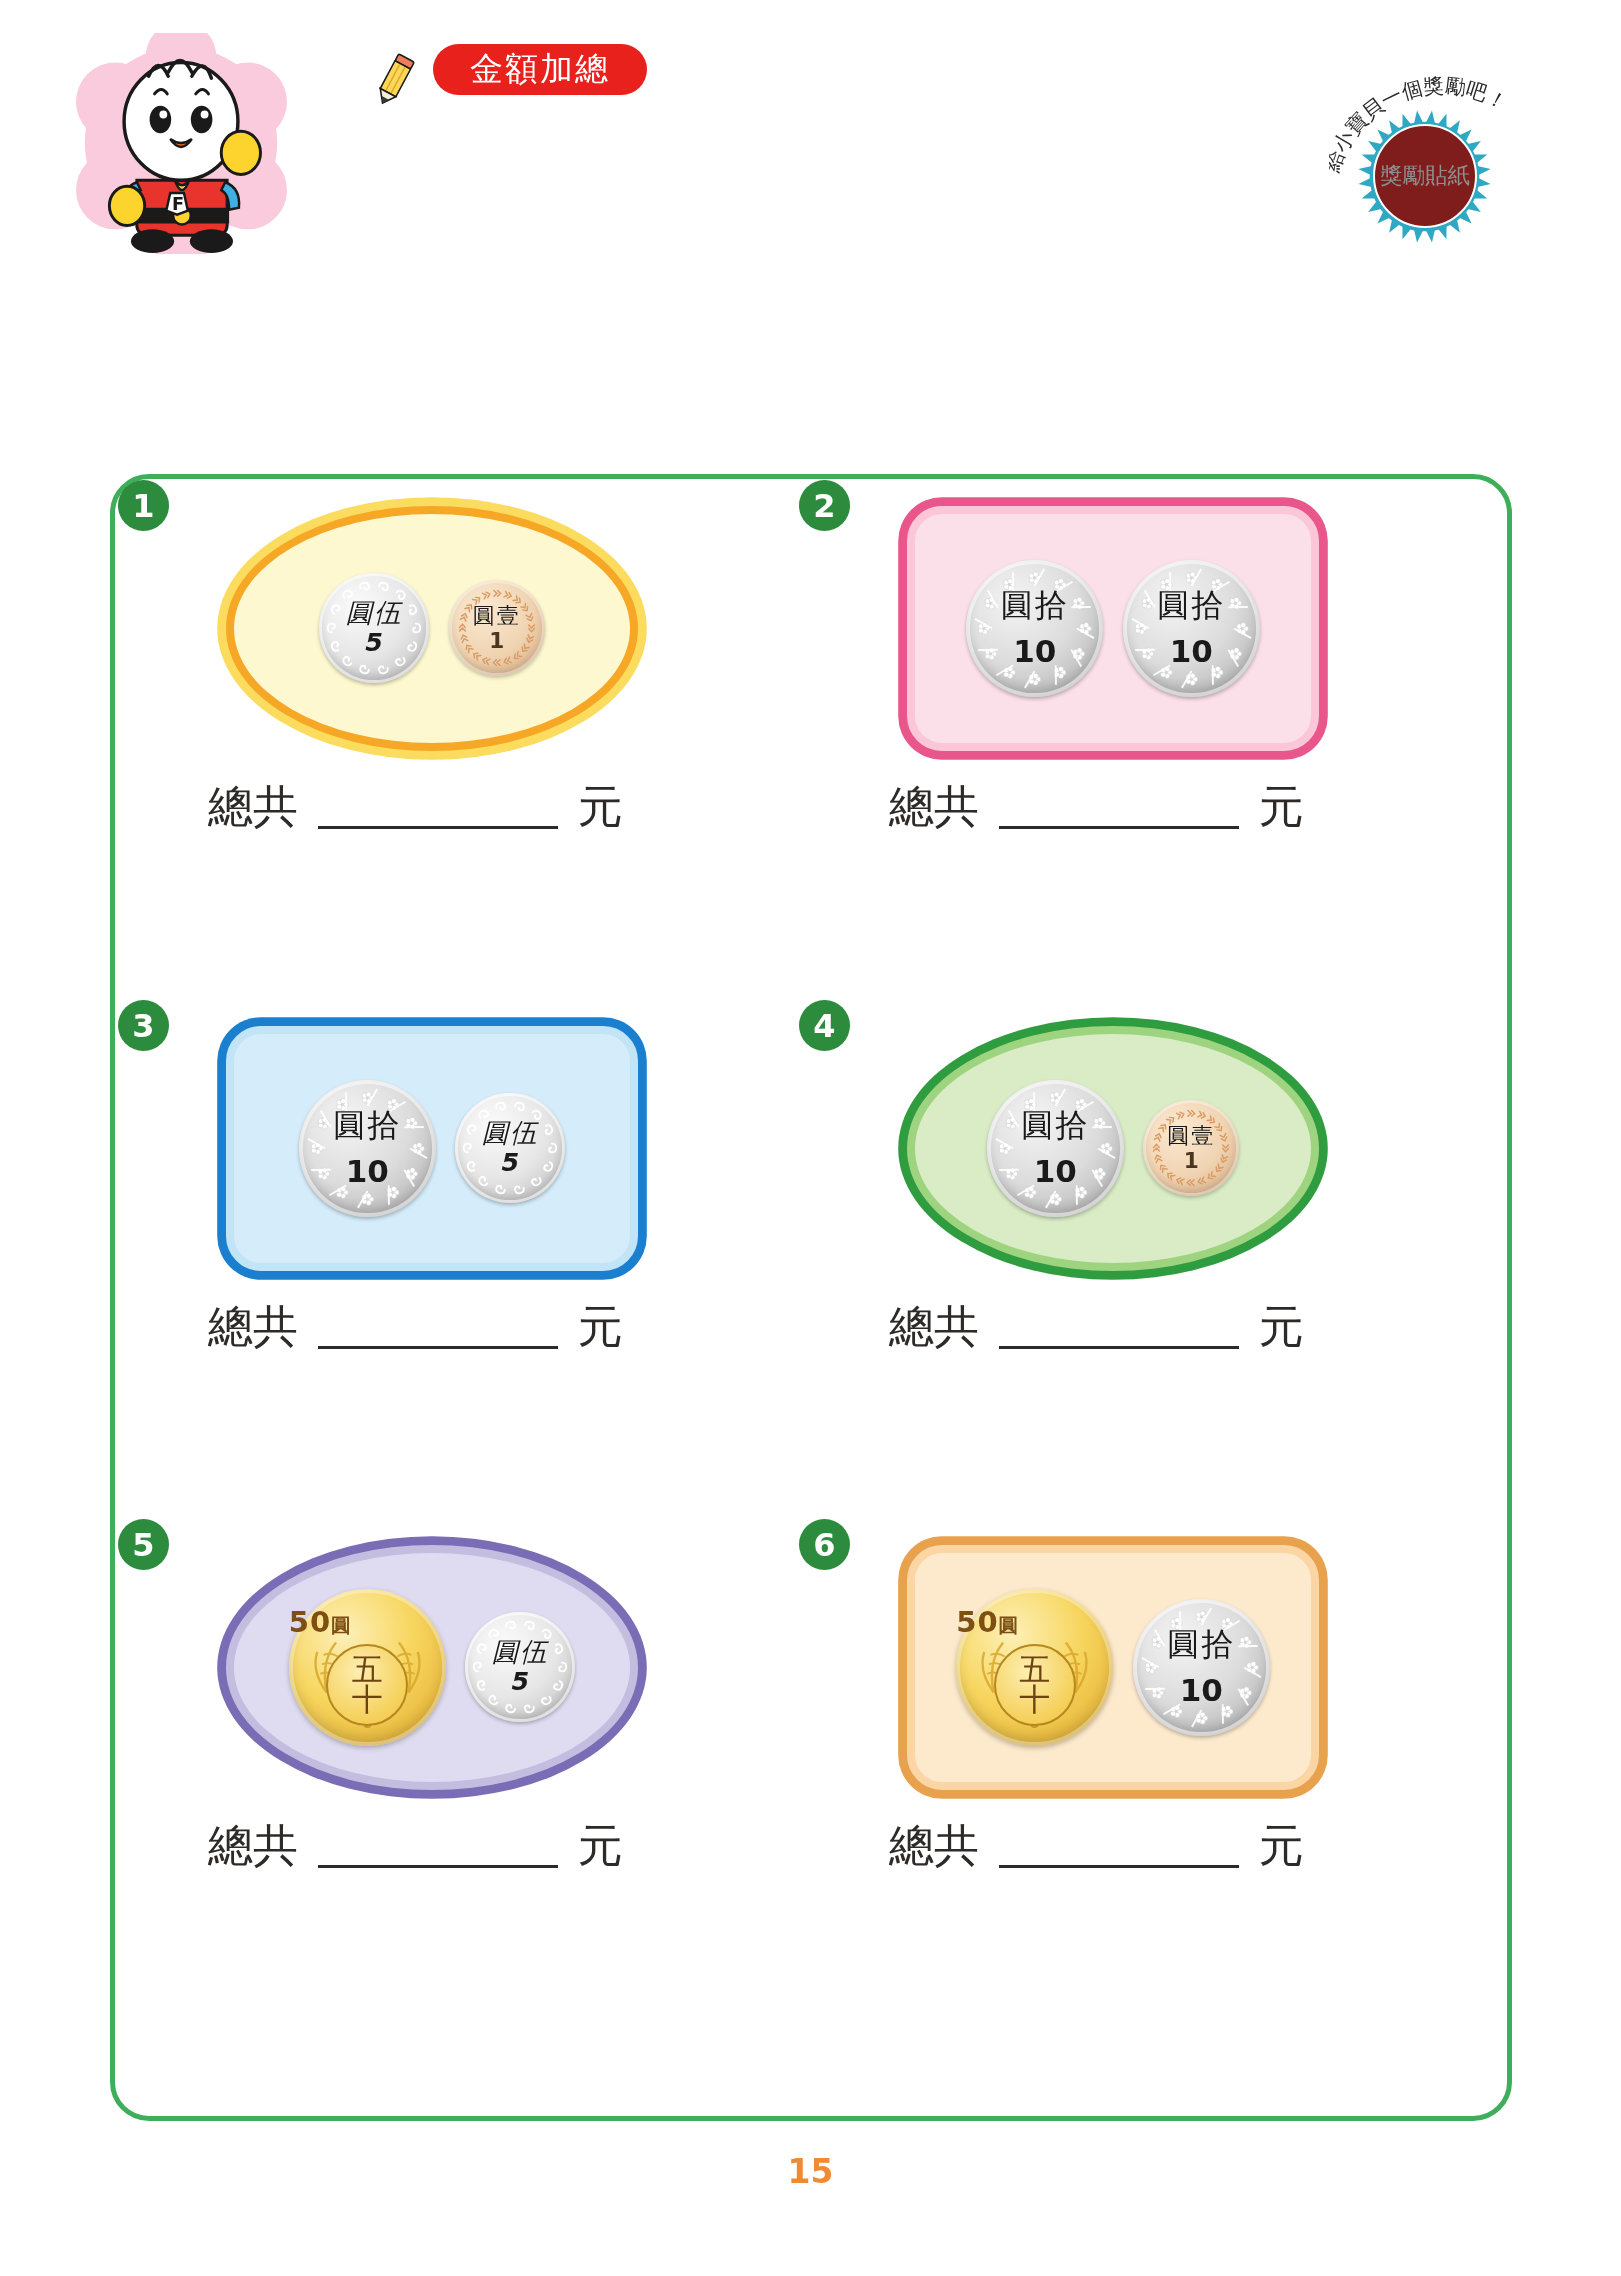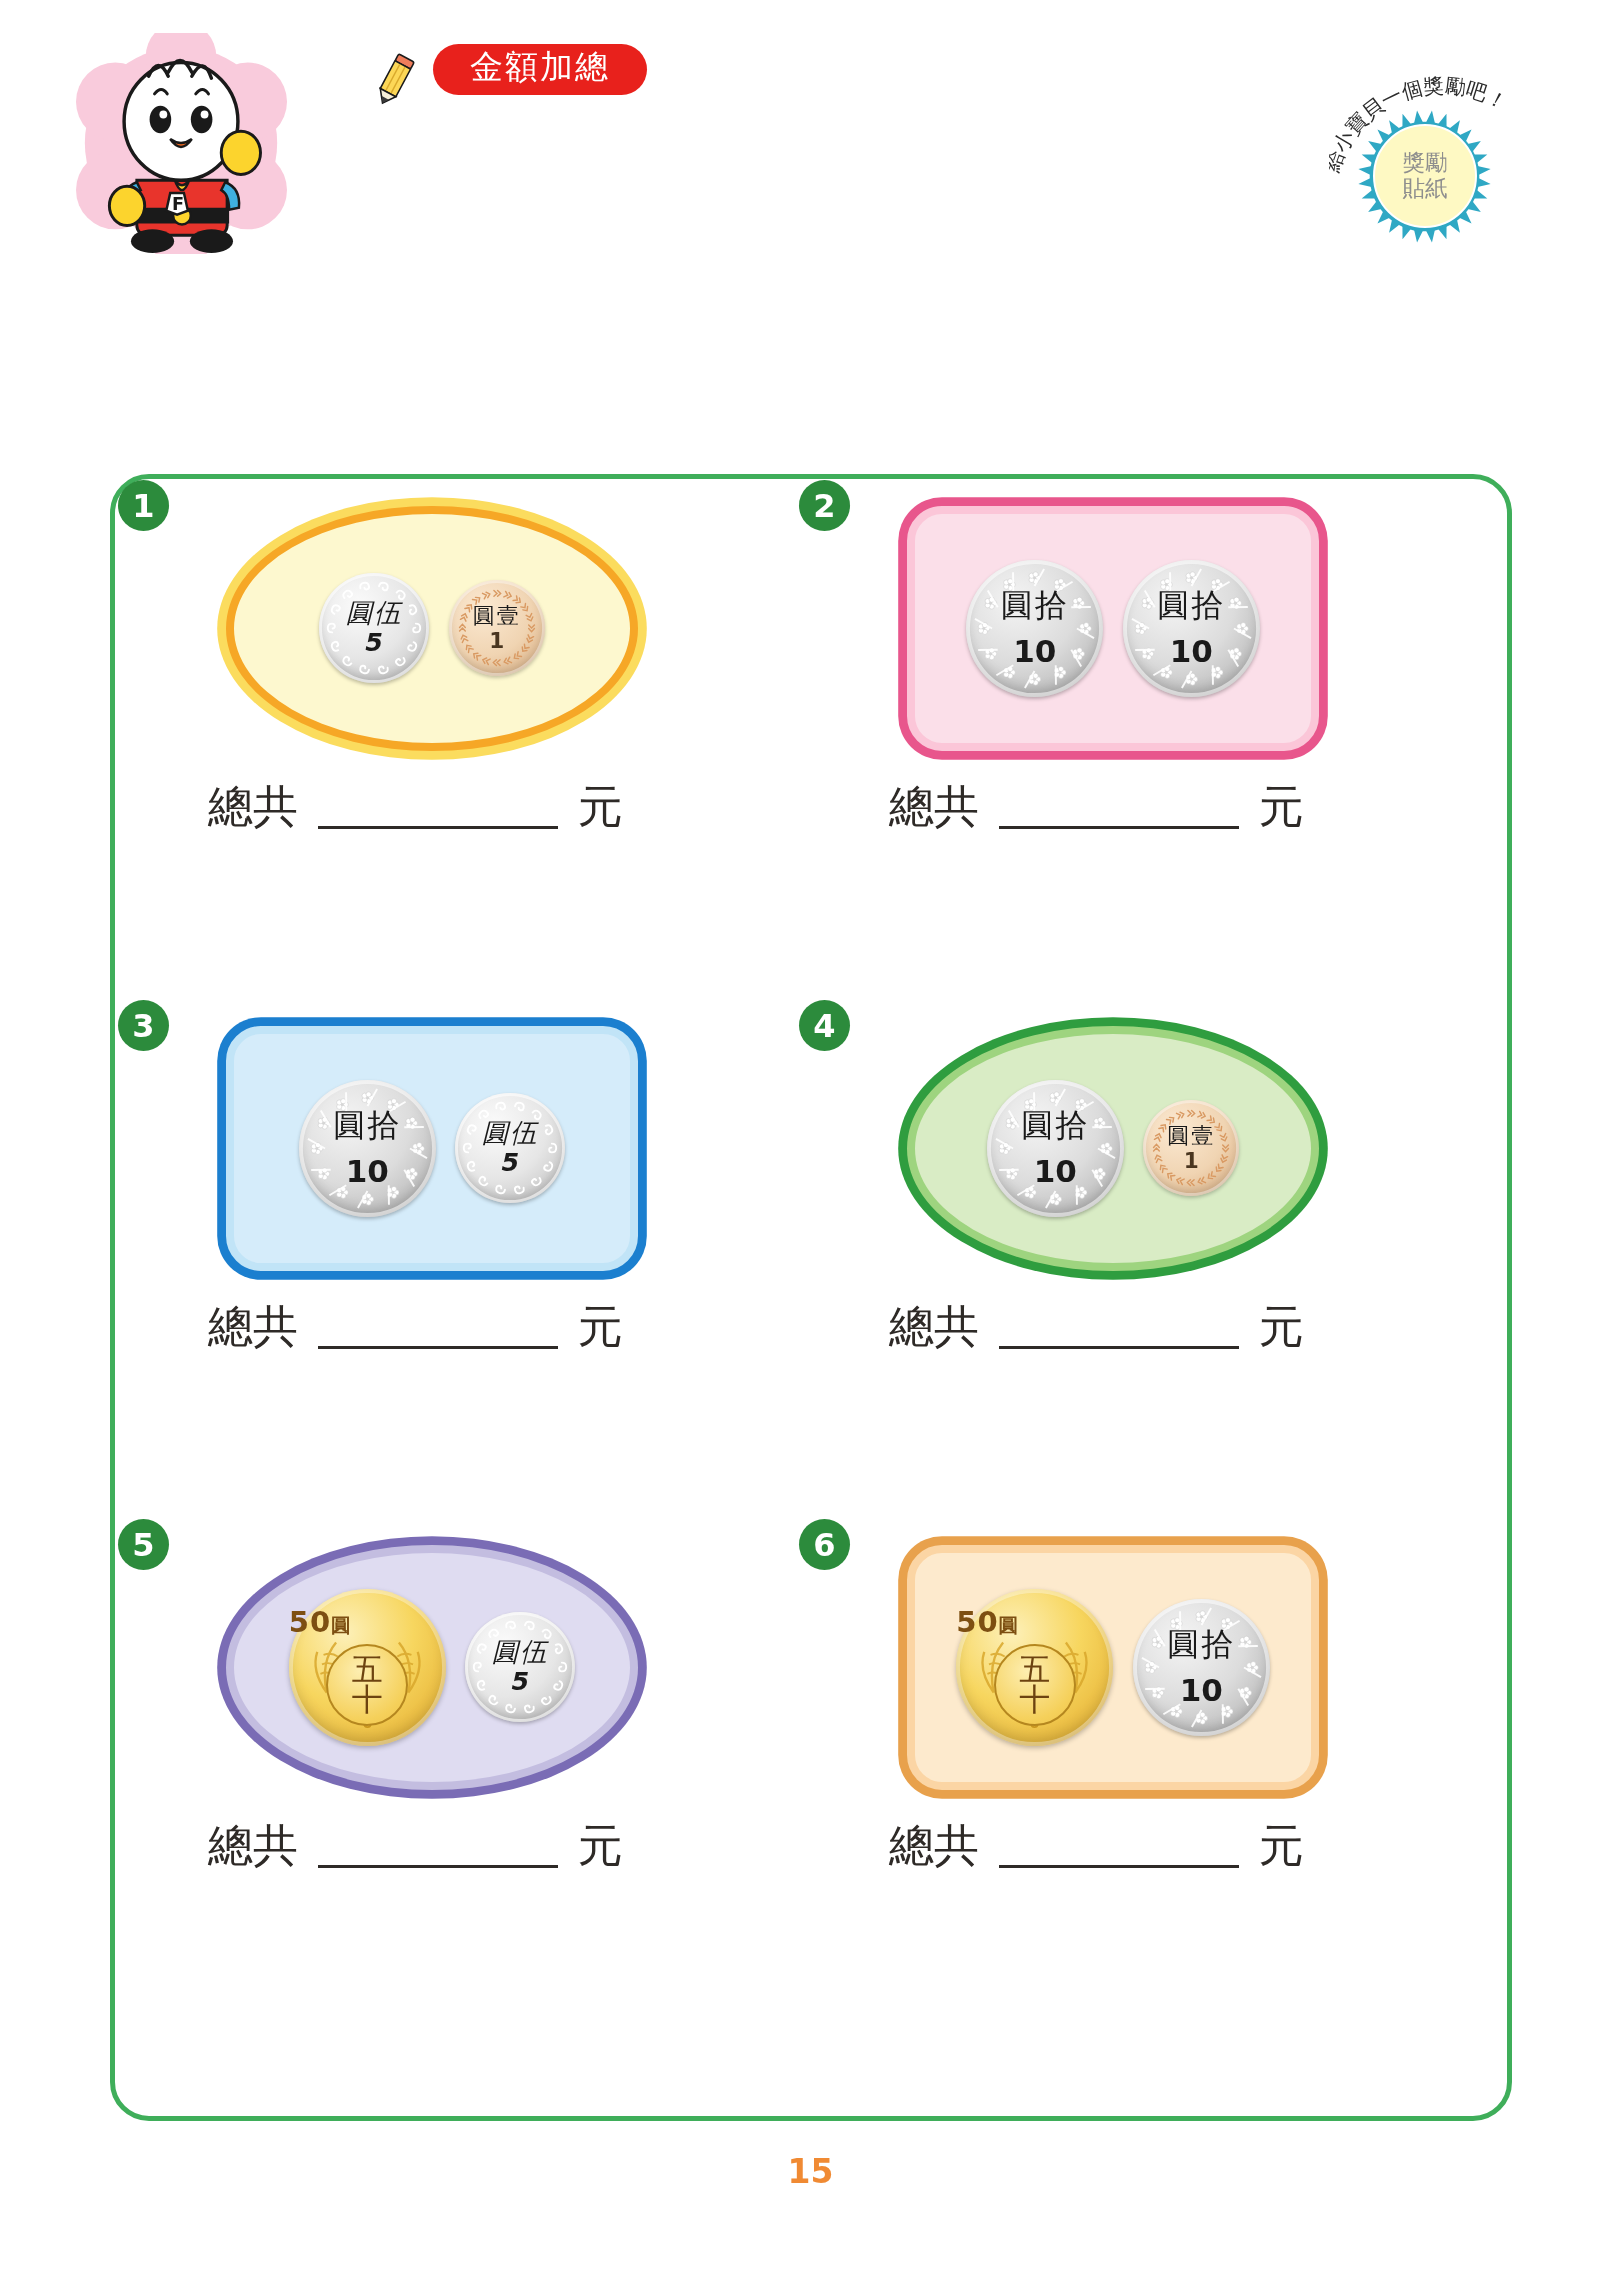--- a/index.html
+++ b/index.html
@@ -20,21 +20,21 @@
 
   .title-badge {
     position: absolute; left: 433px; top: 44px;
     width: 214px; height: 51px;
     background: #e8211c;
     border-radius: 25.5px;
     display: flex; align-items: center; justify-content: center;
   }
   .title-badge span {
     color: #ffffff; font-size: 33px; letter-spacing: 2px; line-height: 1;
-    font-family: Liberation Mono, monospace;
+    font-family: Liberation Serif, serif;
   }
 
   .info-box {
     position: absolute; left: 380px; top: 149px;
     width: 936px; height: 116px;
     border: 1.6px solid #3a3a3a;
     border-radius: 21.6px;
     background: #fff;
   }
   .info-divider { position: absolute; top: 5.9px; bottom: 5.9px; width: 1.6px; background: #3a3a3a; }
@@ -48,22 +48,22 @@
   .info-label.l1 { left: 17.6px; }
   .info-label.l2 { left: 245px; }
 
   
   .sticker-wrap { position: absolute; left: 1329px; top: 39px; width: 225px; height: 211px; }
   .sticker-arc { position: absolute; left: 0; top: 0; width: 225px; height: 211px; }
   .sticker-star { position: absolute; left: 27.4px; top: 69px; width: 137px; height: 137px; }
   .sticker-inner {
     position: absolute; left: 44px; top: 85px;
     width: 104px; height: 104px; border-radius: 50%;
-    background: #fef9c3; border: 2.9px solid #ffffff;
-    display: flex; flex-direction: column; align-items: center; justify-content: center;
+    background: #7f1d1d; border: 2.9px solid #ffffff;
+    display: flex; flex-direction: row; align-items: center; justify-content: center;
   }
   .sticker-inner span {
     color: #8e8e8e; font-size: 22.5px; line-height: 1.15;
     font-family: "DejaVu Sans", "Liberation Sans", sans-serif;
   }
 
   
   .instruction {
     position: absolute; left: 116px; top: 374px;
     display: flex; align-items: center; gap: 9.8px;

